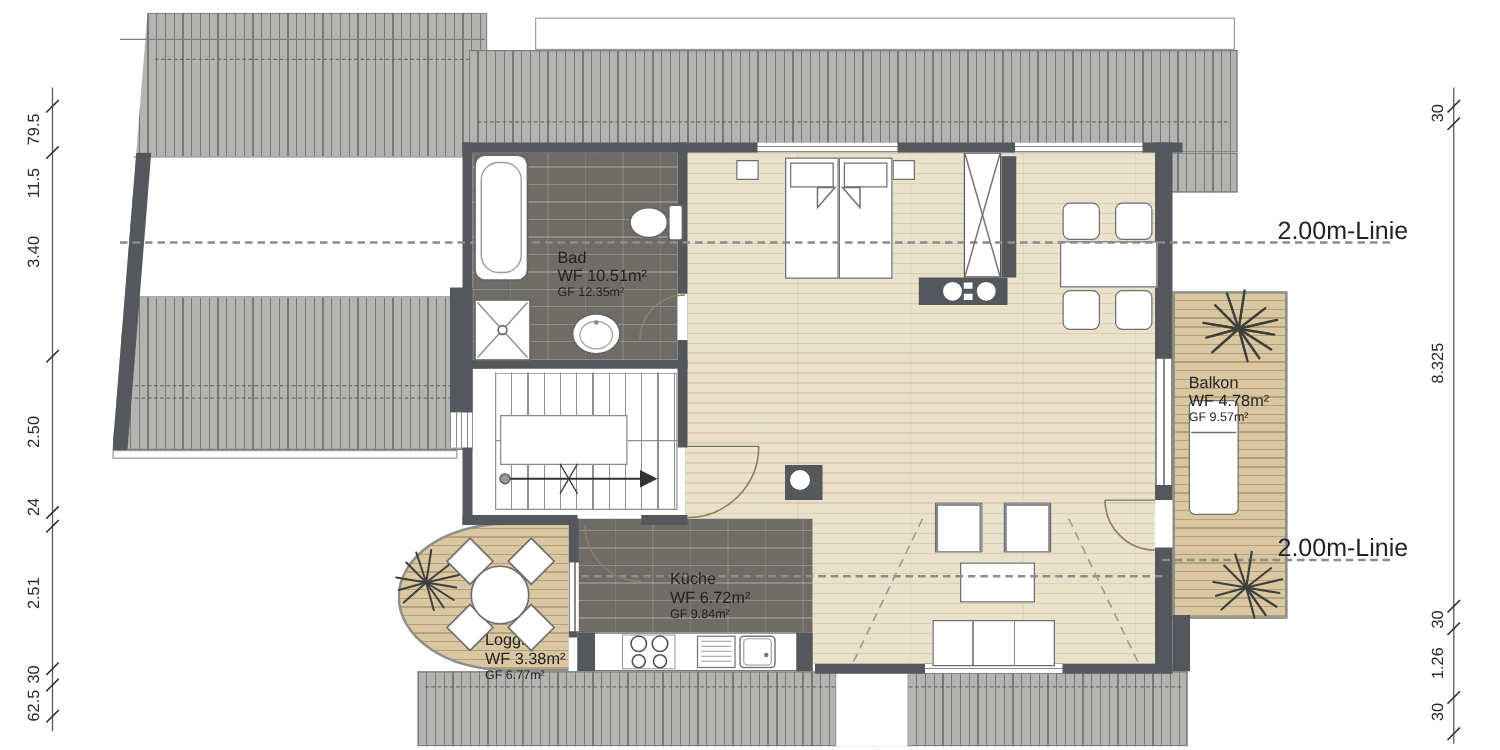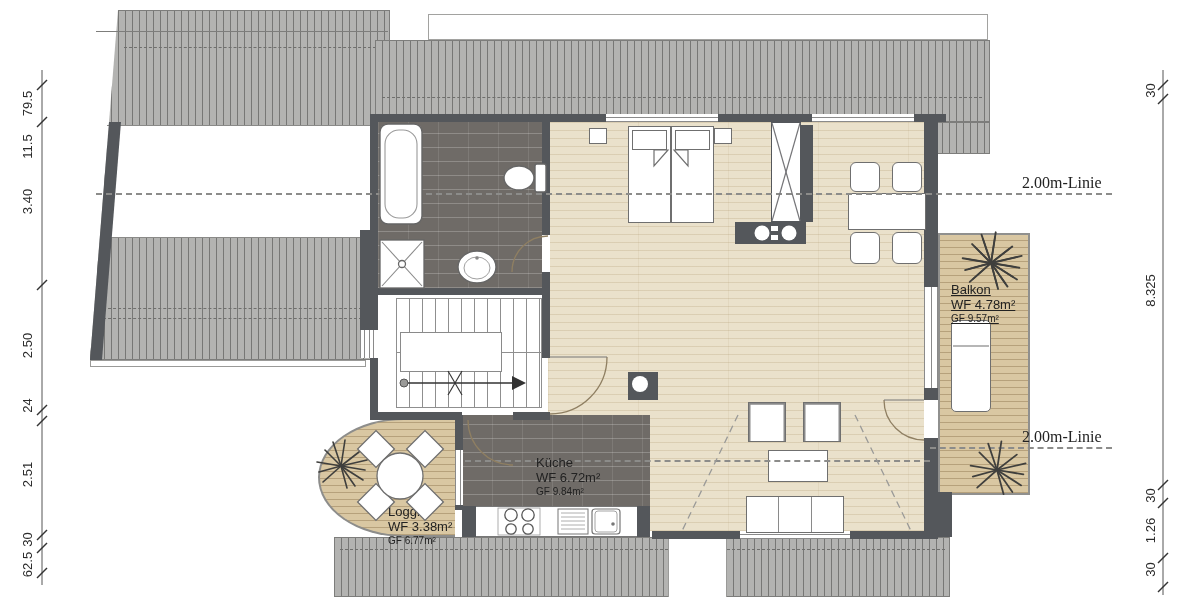--- a/index.html
+++ b/index.html
@@ -31,21 +31,21 @@
   .winH{background:repeating-linear-gradient(0deg,#8a8a8a 0 1px,#fff 1px 4px);}
   .winV14{background:repeating-linear-gradient(90deg,#8a8a8a 0 1.3px,#fff 1.3px 6.5px);}
   .winV{background:repeating-linear-gradient(90deg,#8a8a8a 0 1px,#fff 1px 4.5px);}
   .stair{background:#fff;
          background-image:repeating-linear-gradient(90deg,#8f8f8f 0 1px,transparent 1px 13px);
          box-shadow:inset 0 0 0 1px #8f8f8f;}
   .rlabel{color:#222;line-height:1.18;white-space:nowrap;}
   .rname{font-size:13px;}
   .rwf{font-size:13px;}
   .rgf{font-size:10px;}
-  .mlabel{font-size:16px;color:#222;white-space:nowrap;font-family:Liberation Serif, serif;}
+  .mlabel{font-size:20px;color:#222;white-space:nowrap;}
   .dim{font-size:13px;color:#2b2b2b;width:64px;text-align:center;
        transform:rotate(-90deg);transform-origin:center;white-space:nowrap;}
   svg.overlay{position:absolute;left:0;top:0;pointer-events:none;}
 </style>
 </head>
 <body>
 
 <div class="plan">
 
   <div class="abs roof" style="left:90px;top:10px;width:300px;height:350px;clip-path:polygon(28px 0%,100% 0%,100% 100%,0% 100%);"></div>
@@ -129,31 +129,36 @@
   <div class="abs furn" style="left:951px;top:320px;width:40px;height:92px;border-radius:5px;"></div>
 
   <div class="abs furn" style="left:462px;top:506px;width:188px;height:31px;border-color:#777;"></div>
   <div class="abs wall" style="left:462px;top:506px;width:14px;height:31px;"></div>
   <div class="abs wall" style="left:637px;top:506px;width:13px;height:31px;"></div>
 
   <div class="abs dash2m" style="left:96px;top:193px;width:1016px;"></div>
   <div class="abs dash2m" style="left:465px;top:460px;width:465px;"></div>
   <div class="abs dash2m" style="left:930px;top:447px;width:182px;"></div>
 
+  <div class="abs rlabel" style="left:446px;top:198px;">
+    <div class="rname">Bad</div>
+    <div class="rwf">WF 10.51m²</div>
+    <div class="rgf">GF 12.35m²</div>
+  </div>
   <div class="abs rlabel" style="left:536px;top:455px;">
     <div class="rname">Küche</div>
     <div class="rwf">WF 6.72m²</div>
     <div class="rgf">GF 9.84m²</div>
   </div>
   <div class="abs rlabel" style="left:388px;top:504px;">
     <div class="rname">Loggia</div>
     <div class="rwf">WF 3.38m²</div>
     <div class="rgf">GF 6.77m²</div>
   </div>
-  <div class="abs rlabel" style="left:951px;top:282px;text-decoration:underline;">
+  <div class="abs rlabel" style="left:951px;top:298px;">
     <div class="rname">Balkon</div>
     <div class="rwf">WF 4.78m²</div>
     <div class="rgf">GF 9.57m²</div>
   </div>
 
   <div class="abs mlabel" style="left:1022px;top:174px;">2.00m-Linie</div>
   <div class="abs mlabel" style="left:1022px;top:428px;">2.00m-Linie</div>
 
   <div class="abs dim" style="left:-5px;top:96px;">79.5</div>
   <div class="abs dim" style="left:-5px;top:139px;">11.5</div>

